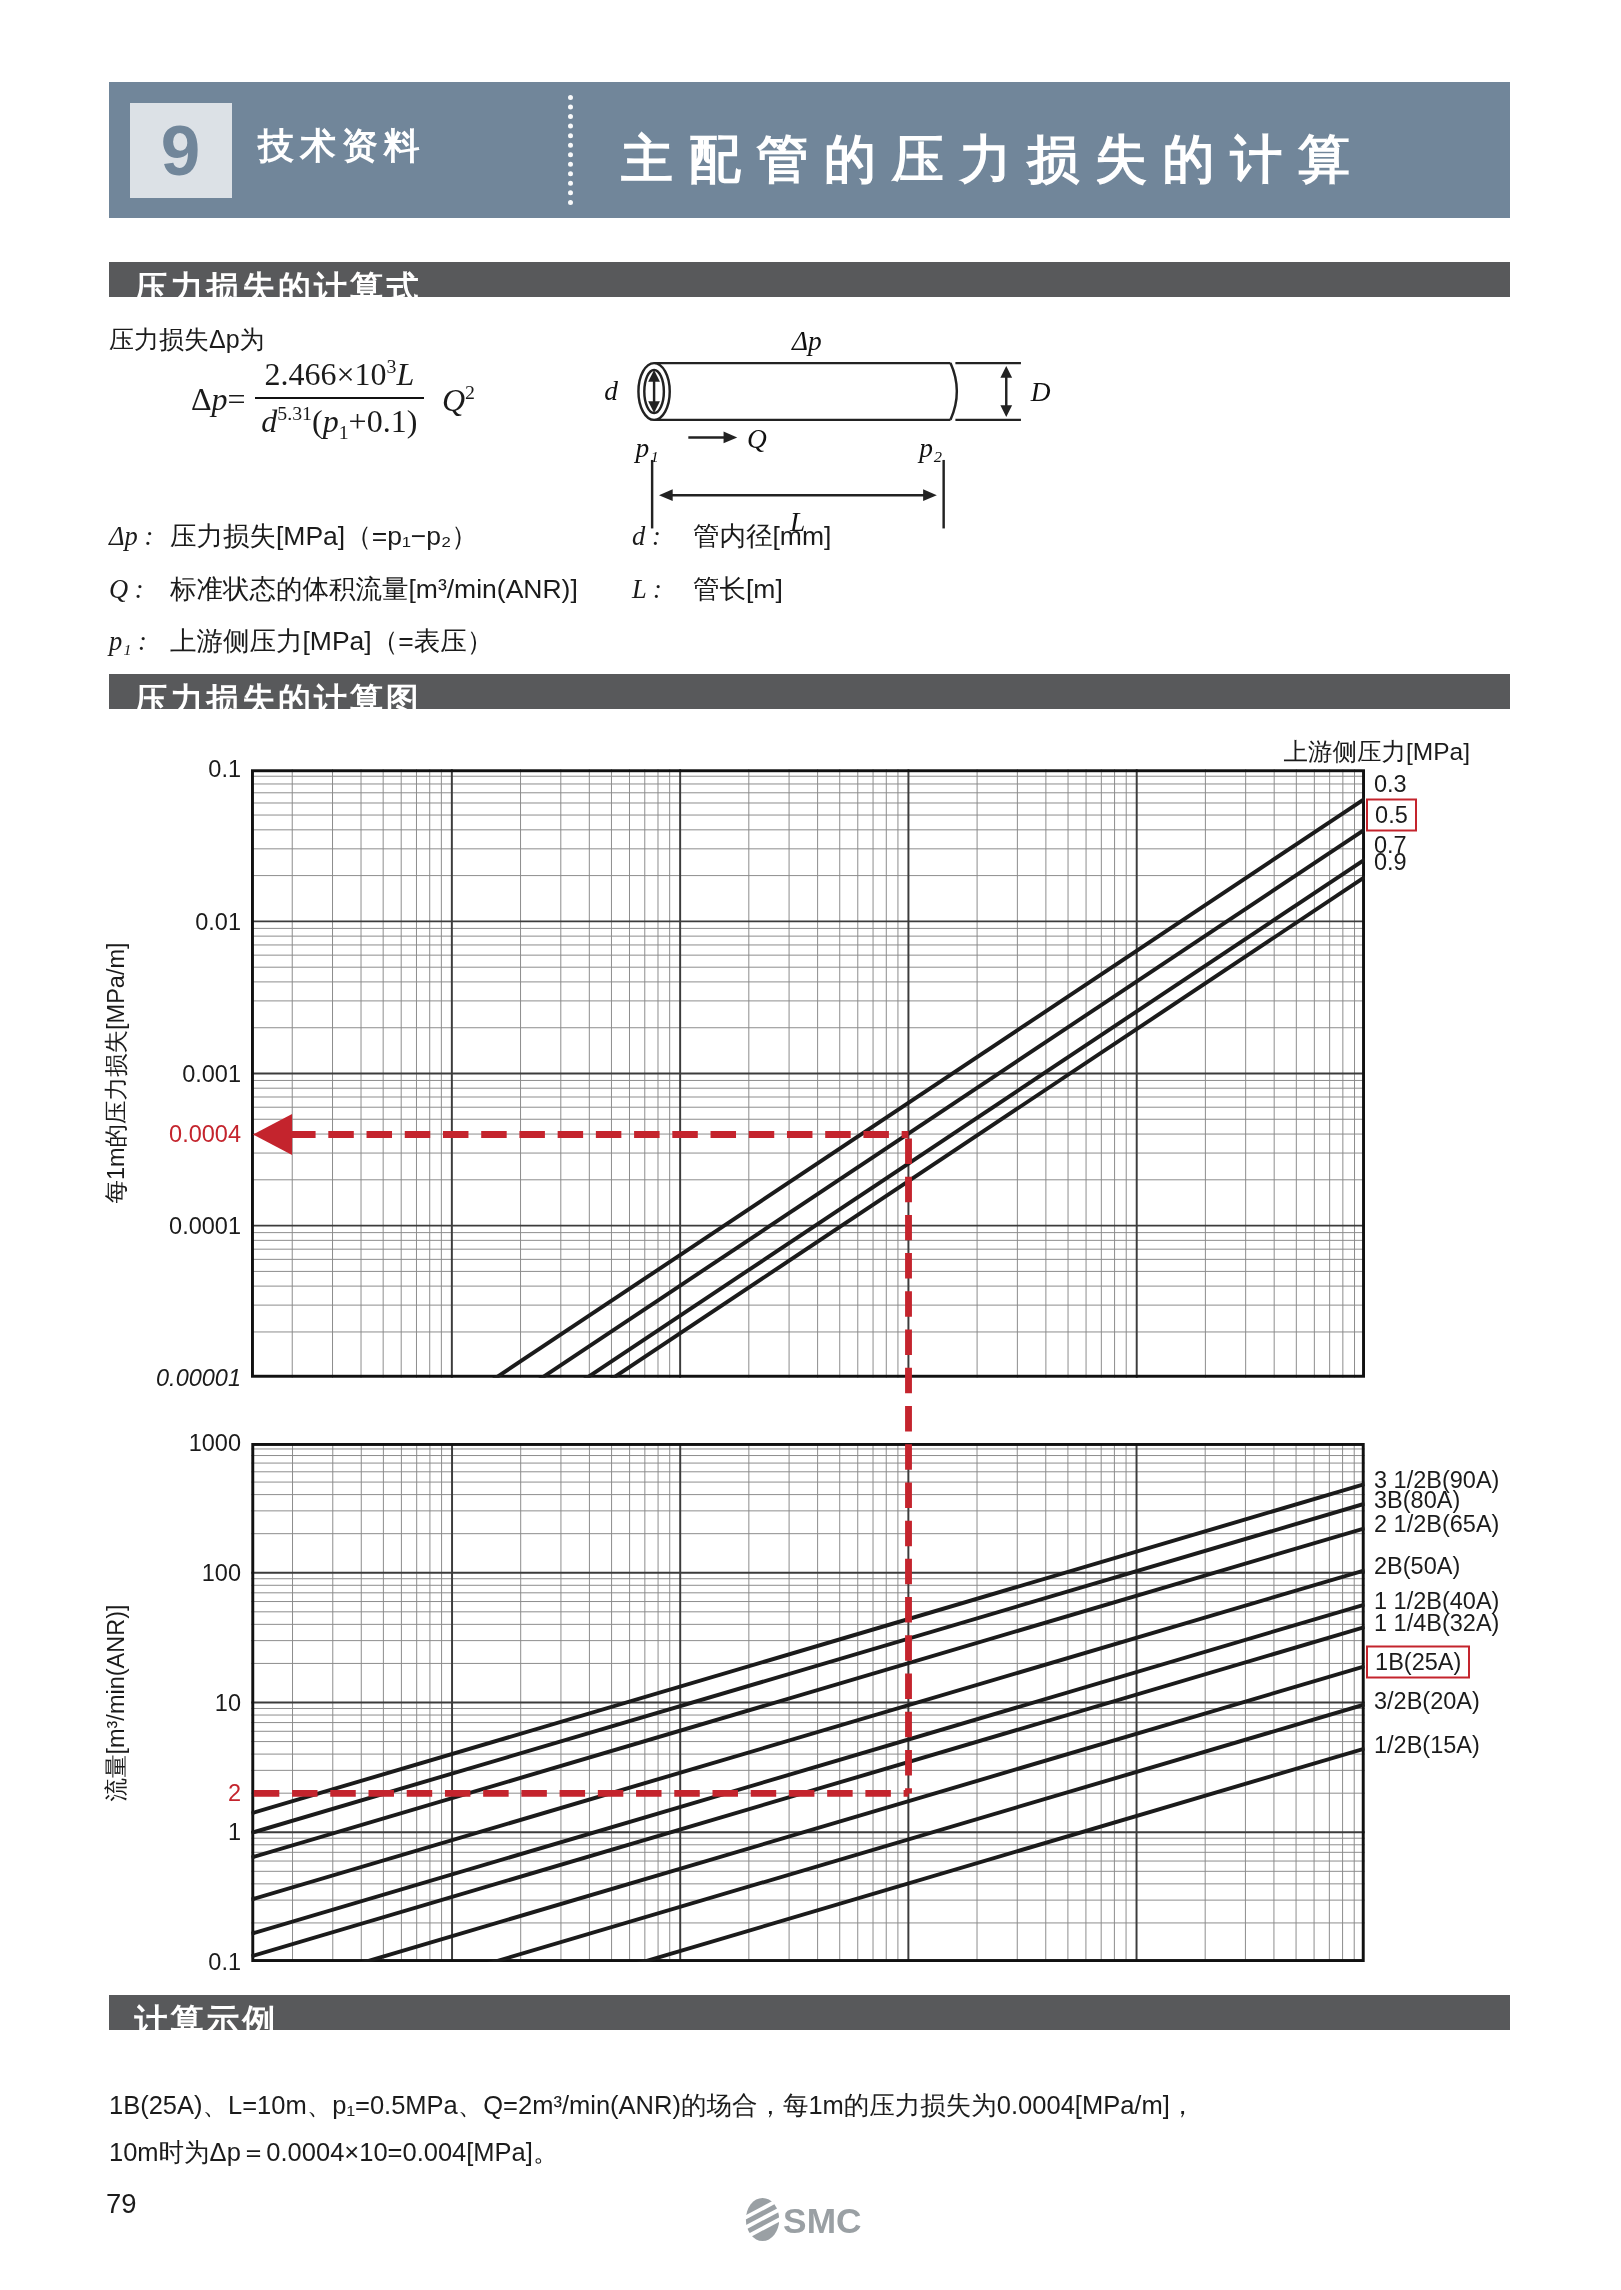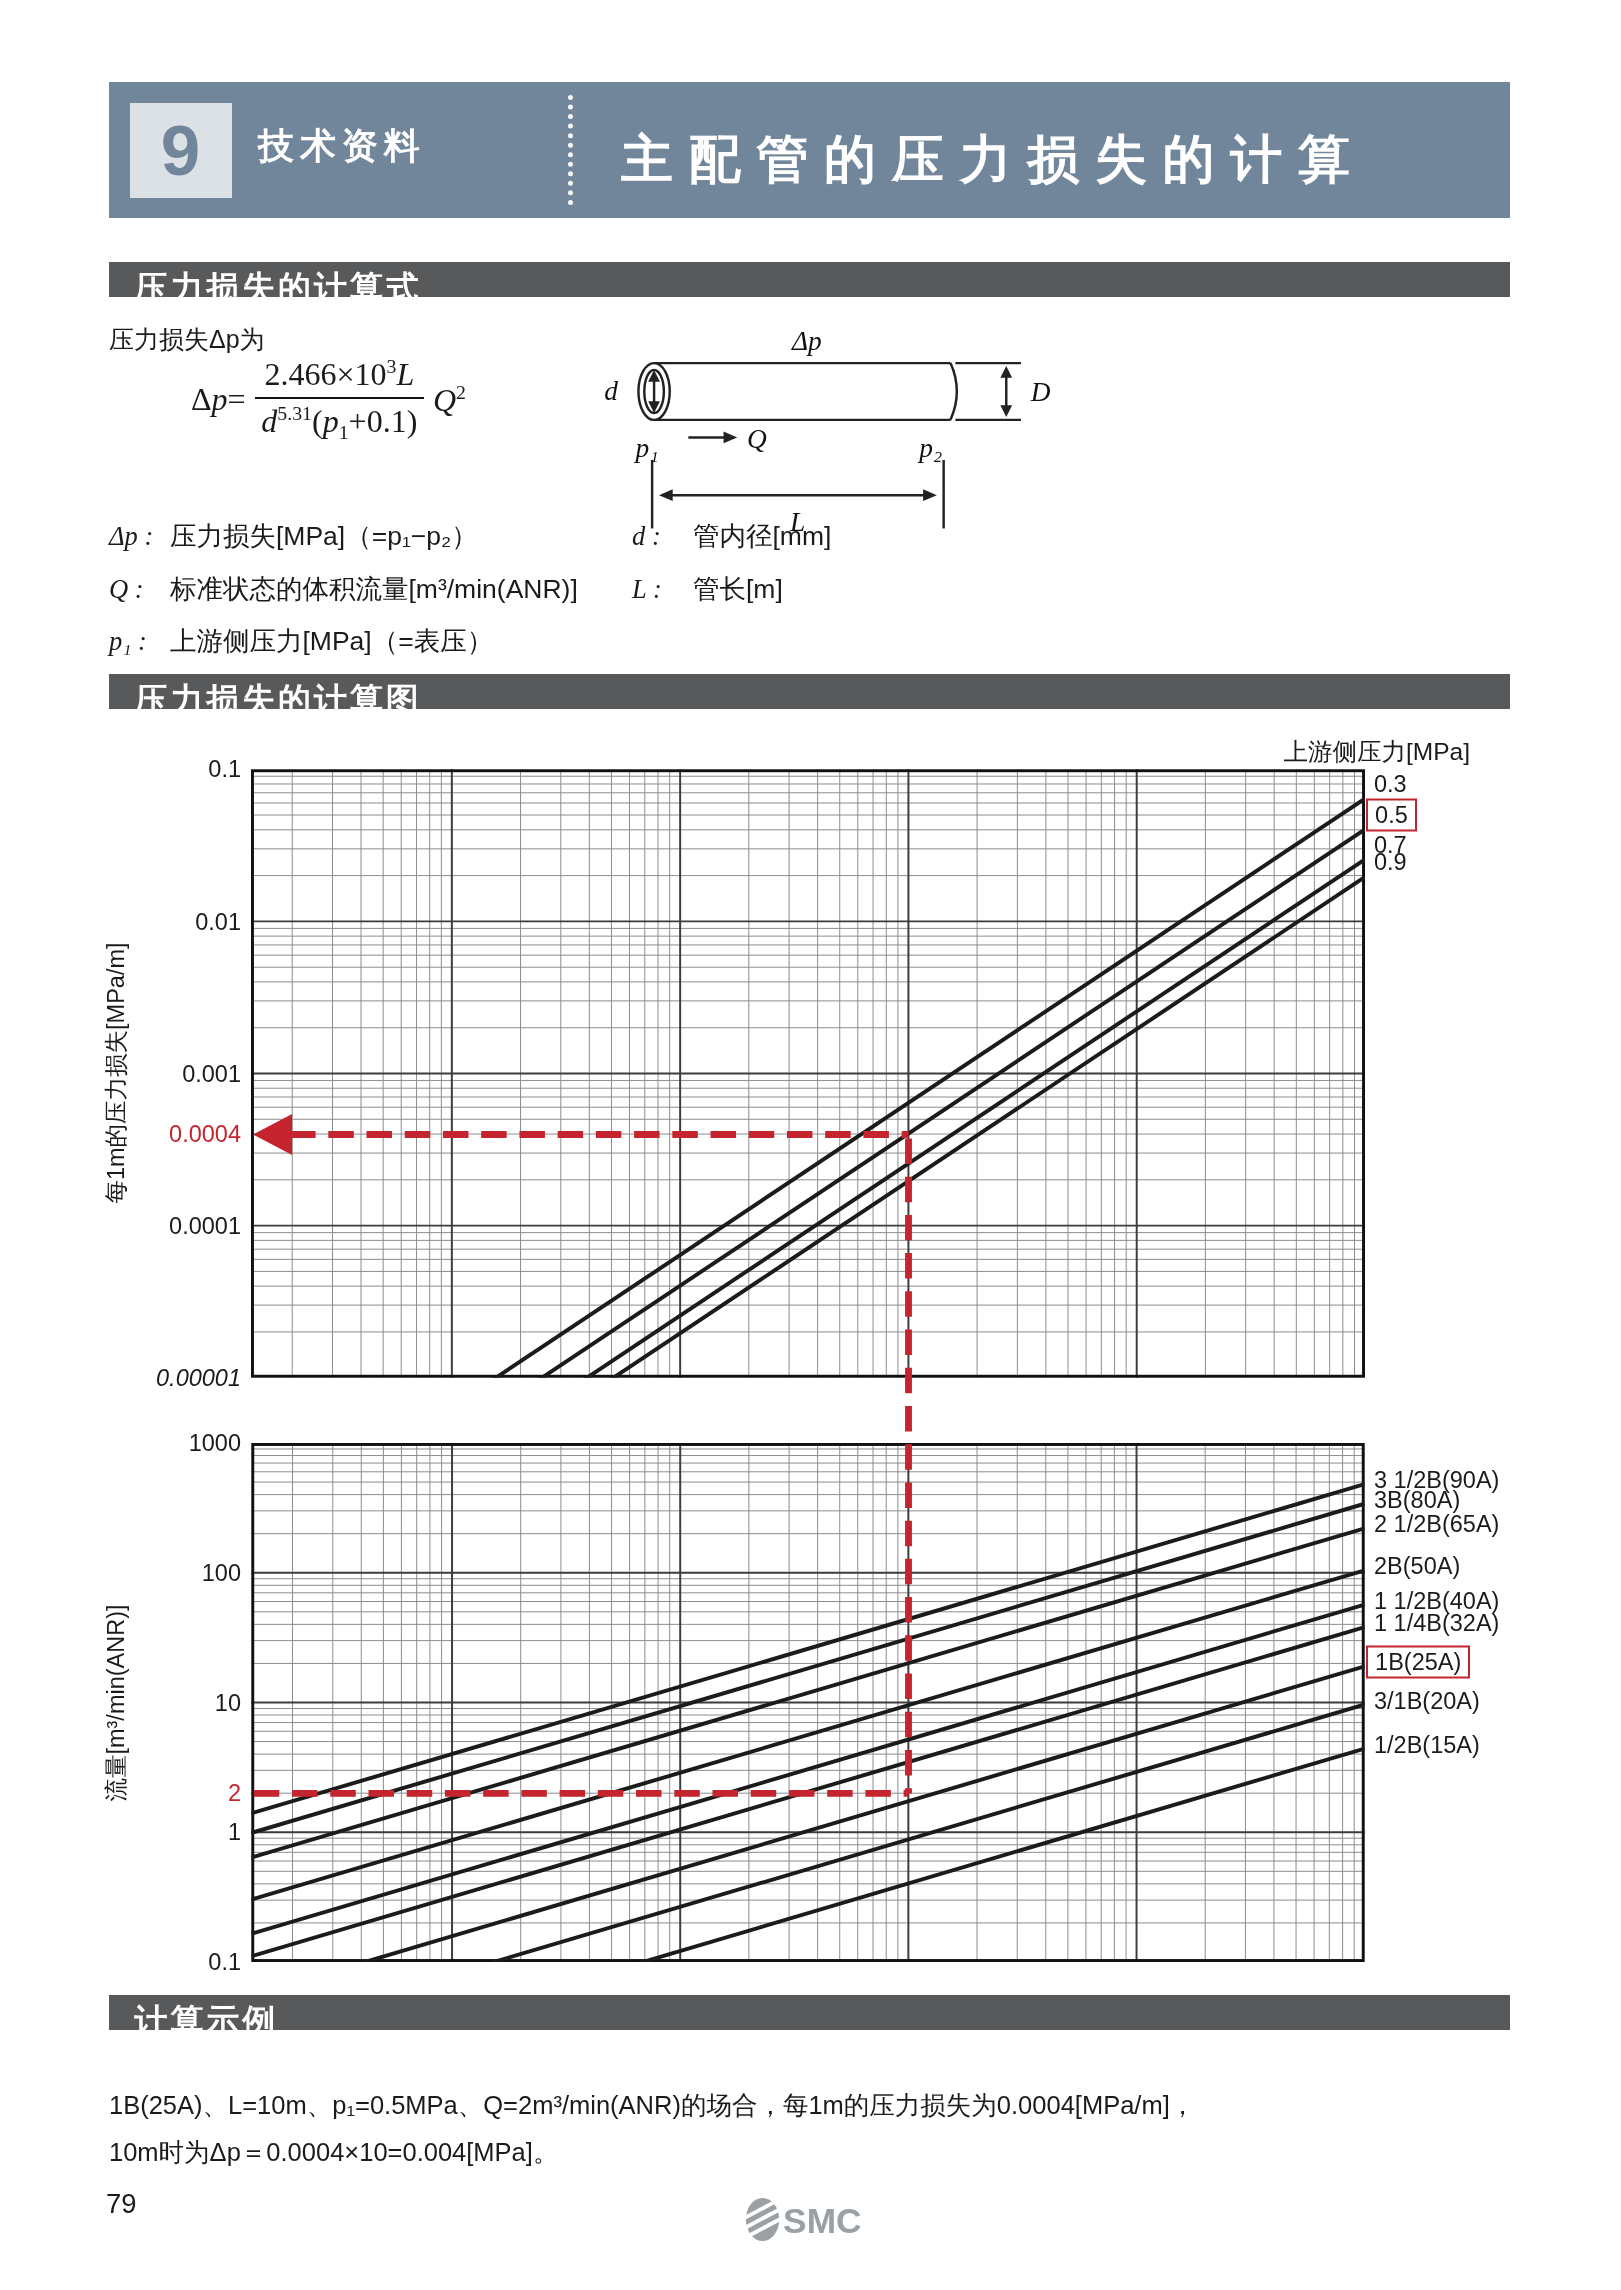--- a/index.html
+++ b/index.html
@@ -16,21 +16,21 @@
   
   .bar{left:109px;width:1401px;height:35px;background:var(--dark);color:#fff;font-size:33px;font-weight:bold;line-height:52px;padding-left:25.5px;box-sizing:border-box;letter-spacing:2.9px;}
   
   .lead{left:109px;top:323px;font-size:25px;}
   .formula{left:191px;top:355px;display:flex;align-items:center;font-family:"Liberation Serif",serif;font-size:32px;}
   .formula i{font-family:"Liberation Serif",serif;}
   .frac{display:inline-flex;flex-direction:column;align-items:center;margin:0 5.9px;}
   .frac .num{padding:0 9.8px 3.9px 9.8px;border-bottom:2.9px solid #111;}
   .frac .den{padding:3.9px 9.8px 0 9.8px;}
   .formula sup{font-size:0.62em;} .formula sub{font-size:0.62em;}
-  .f-rhs{margin-left:0;}
+  .f-rhs{margin-left:9px;}
   
   .defs{font-size:26.5px;}
   .defs .row{display:flex;margin-bottom:16.7px;align-items:baseline;}
   .defs .sym{font-family:"Liberation Serif",serif;font-style:italic;min-width:61px;display:inline-block;}
   
   .ytick{width:147px;text-align:right;font-size:23.5px;transform:translateY(-50%);}
   .ytick.red{color:var(--red);}
   .rlabel{left:1374px;font-size:23.5px;transform:translateY(-50%);white-space:nowrap;}
   .rlabel .hl{border:2.9px solid var(--red);padding:1px 6.9px;display:inline-block;margin-left:-7.8px;}
   .axis-title{transform:translate(-50%,-50%) rotate(-90deg);white-space:nowrap;font-size:23.5px;}
@@ -212,16 +212,16 @@
     <div class="abs rlabel" style="top: 815px;"><span class="hl">0.5</span></div>
     <div class="abs rlabel" style="top: 845px;"><span>0.7</span></div>
     <div class="abs rlabel" style="top: 862px;"><span>0.9</span></div>
     <div class="abs rlabel" style="top: 1480px;"><span>3 1/2B(90A)</span></div>
     <div class="abs rlabel" style="top: 1500px;"><span>3B(80A)</span></div>
     <div class="abs rlabel" style="top: 1524px;"><span>2 1/2B(65A)</span></div>
     <div class="abs rlabel" style="top: 1566px;"><span>2B(50A)</span></div>
     <div class="abs rlabel" style="top: 1601px;"><span>1 1/2B(40A)</span></div>
     <div class="abs rlabel" style="top: 1623px;"><span>1 1/4B(32A)</span></div>
     <div class="abs rlabel" style="top: 1662px;"><span class="hl">1B(25A)</span></div>
-    <div class="abs rlabel" style="top: 1701px;"><span>3/1B(20A)</span></div>
+    <div class="abs rlabel" style="top: 1701px;"><span>3/2B(20A)</span></div>
     <div class="abs rlabel" style="top: 1745px;"><span>1/2B(15A)</span></div>
   </div>
 
 
 </body></html>

